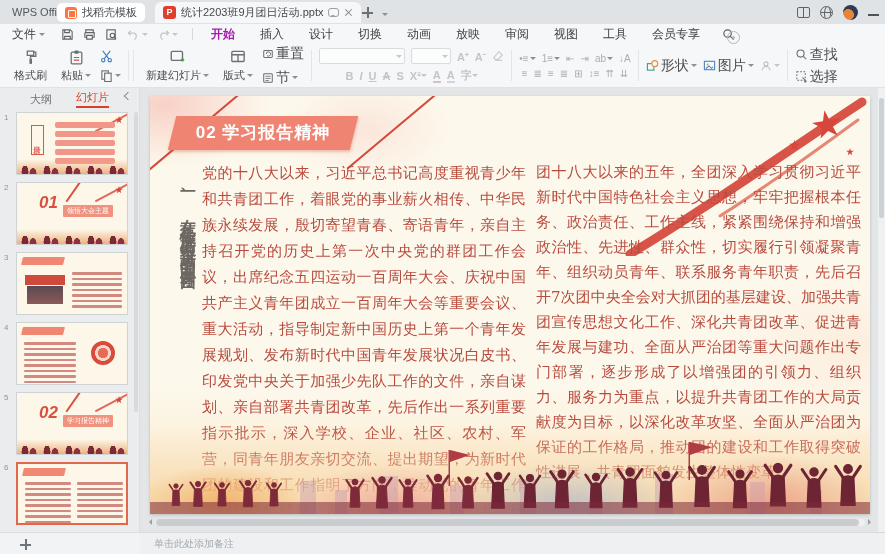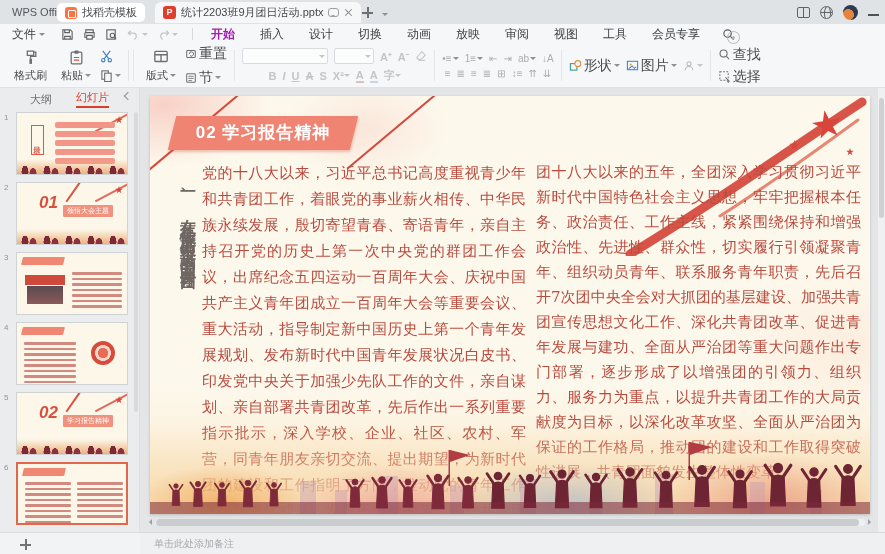--- a/index.html
+++ b/index.html
@@ -259,20 +259,30 @@
               <rect x="2" y="2" width="7" height="9" fill="none" stroke="#6b7075" stroke-width="1.2"></rect>
               <rect x="5" y="4.5" width="7" height="9" fill="#f6f7f8" stroke="#6b7075" stroke-width="1.2"></rect>
             </svg>
             <span class="caret"></span>
           </span>
       </div>
     </div>
     <div class="vdiv"></div>
     <div class="vdiv"></div>
     <div class="rgroup">
+      <div class="bigbtn">
+        <svg width="18" height="18" viewBox="0 0 16 16">
+            <rect x="2" y="3" width="10" height="8" rx="1" fill="none" stroke="#6b7075" stroke-width="1.2"></rect>
+            <path d="M12 9 v3 M10.5 10.5 h3" stroke="#47a34a" stroke-width="1.6"></path>
+          </svg>
+        <span class="blbl">
+            <span>新建幻灯片</span>
+            <span class="caret"></span>
+          </span>
+      </div>
       <div class="bigbtn">
         <svg width="18" height="18" viewBox="0 0 16 16">
             <rect x="2.5" y="3" width="11" height="9" rx="1" fill="none" stroke="#6b7075" stroke-width="1.2"></rect>
             <path d="M2.5 6 h11 M8 6 v6" stroke="#6b7075" stroke-width="1.2"></path>
           </svg>
         <span class="blbl">
             <span>版式</span>
             <span class="caret"></span>
           </span>
       </div>

